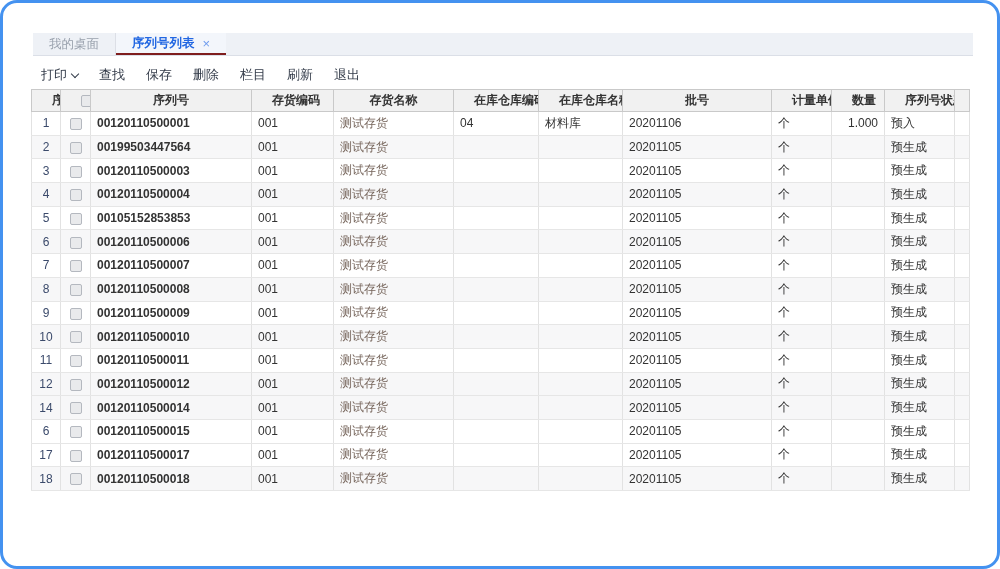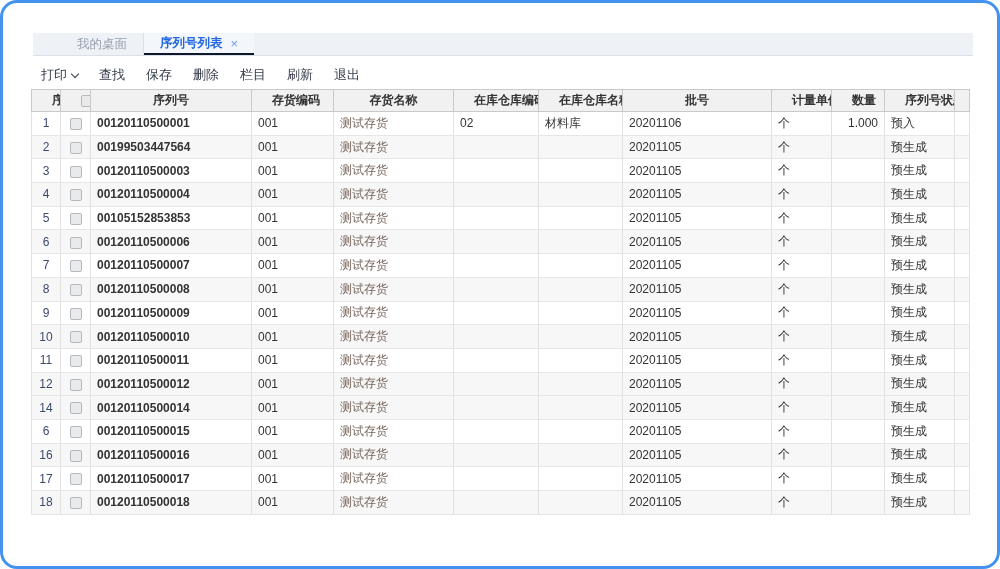--- a/index.html
+++ b/index.html
@@ -11,30 +11,30 @@
   }
   .app-frame {
     position:absolute; left:0; top:0; width:1000px; height:569px;
     border:3px solid #4492f0; border-radius:17px;
     background:#ffffff; overflow:hidden;
   }
   
   .tabbar {
     position:absolute; left:30px; top:30px; width:940px; height:23px;
     background:#eef1f6; border-bottom:1px solid #dbdfe7;
-    display:flex; align-items:stretch; font-size:12.5px;padding-left:28px;
+    display:flex; align-items:stretch; font-size:12.5px;
   }
   .tab {
     display:flex; align-items:center; padding:0 16px;
     color:#98a0ac; cursor:default; position:relative;
   }
   .tab.inactive { border-right:1px solid #dcdfe6; }
   .tab.active {
     color:#2267e2; font-weight:bold; background:#f3f6fb;
-    border-bottom:2px solid #0f172a;
+    border-bottom:2px solid #7f1d1d;
   }
   .tab-close {
     margin-left:8px; color:#6d9bee; font-weight:normal; font-size:13px;
     line-height:1; cursor:pointer;
   }
   
   .toolbar {
     position:absolute; left:30px; top:54px; width:940px; height:36px;
     display:flex; align-items:center; background:#fff;
     font-size:13px; color:#333b49; padding-left:8px;
@@ -134,21 +134,21 @@
         <th></th>
       </tr>
     </thead>
     <tbody>
         <tr>
           <td class="c-no">1</td>
           <td class="c-chk"><span class="checkbox"></span></td>
           <td class="c-serial">00120110500001</td>
           <td>001</td>
           <td class="c-invname">测试存货</td>
-          <td>02</td>
+          <td>04</td>
           <td>材料库</td>
           <td>20201106</td>
           <td>个</td>
           <td class="c-qty">1.000</td>
           <td>预入</td>
           <td></td>
         </tr>
         <tr class="alt">
           <td class="c-no">2</td>
           <td class="c-chk"><span class="checkbox"></span></td>
@@ -324,34 +324,20 @@
           <td>001</td>
           <td class="c-invname">测试存货</td>
           <td></td>
           <td></td>
           <td>20201105</td>
           <td>个</td>
           <td class="c-qty"></td>
           <td>预生成</td>
           <td></td>
         </tr>
-        <tr class="alt">
-          <td class="c-no">16</td>
-          <td class="c-chk"><span class="checkbox"></span></td>
-          <td class="c-serial">00120110500016</td>
-          <td>001</td>
-          <td class="c-invname">测试存货</td>
-          <td></td>
-          <td></td>
-          <td>20201105</td>
-          <td>个</td>
-          <td class="c-qty"></td>
-          <td>预生成</td>
-          <td></td>
-        </tr>
         <tr>
           <td class="c-no">17</td>
           <td class="c-chk"><span class="checkbox"></span></td>
           <td class="c-serial">00120110500017</td>
           <td>001</td>
           <td class="c-invname">测试存货</td>
           <td></td>
           <td></td>
           <td>20201105</td>
           <td>个</td>

